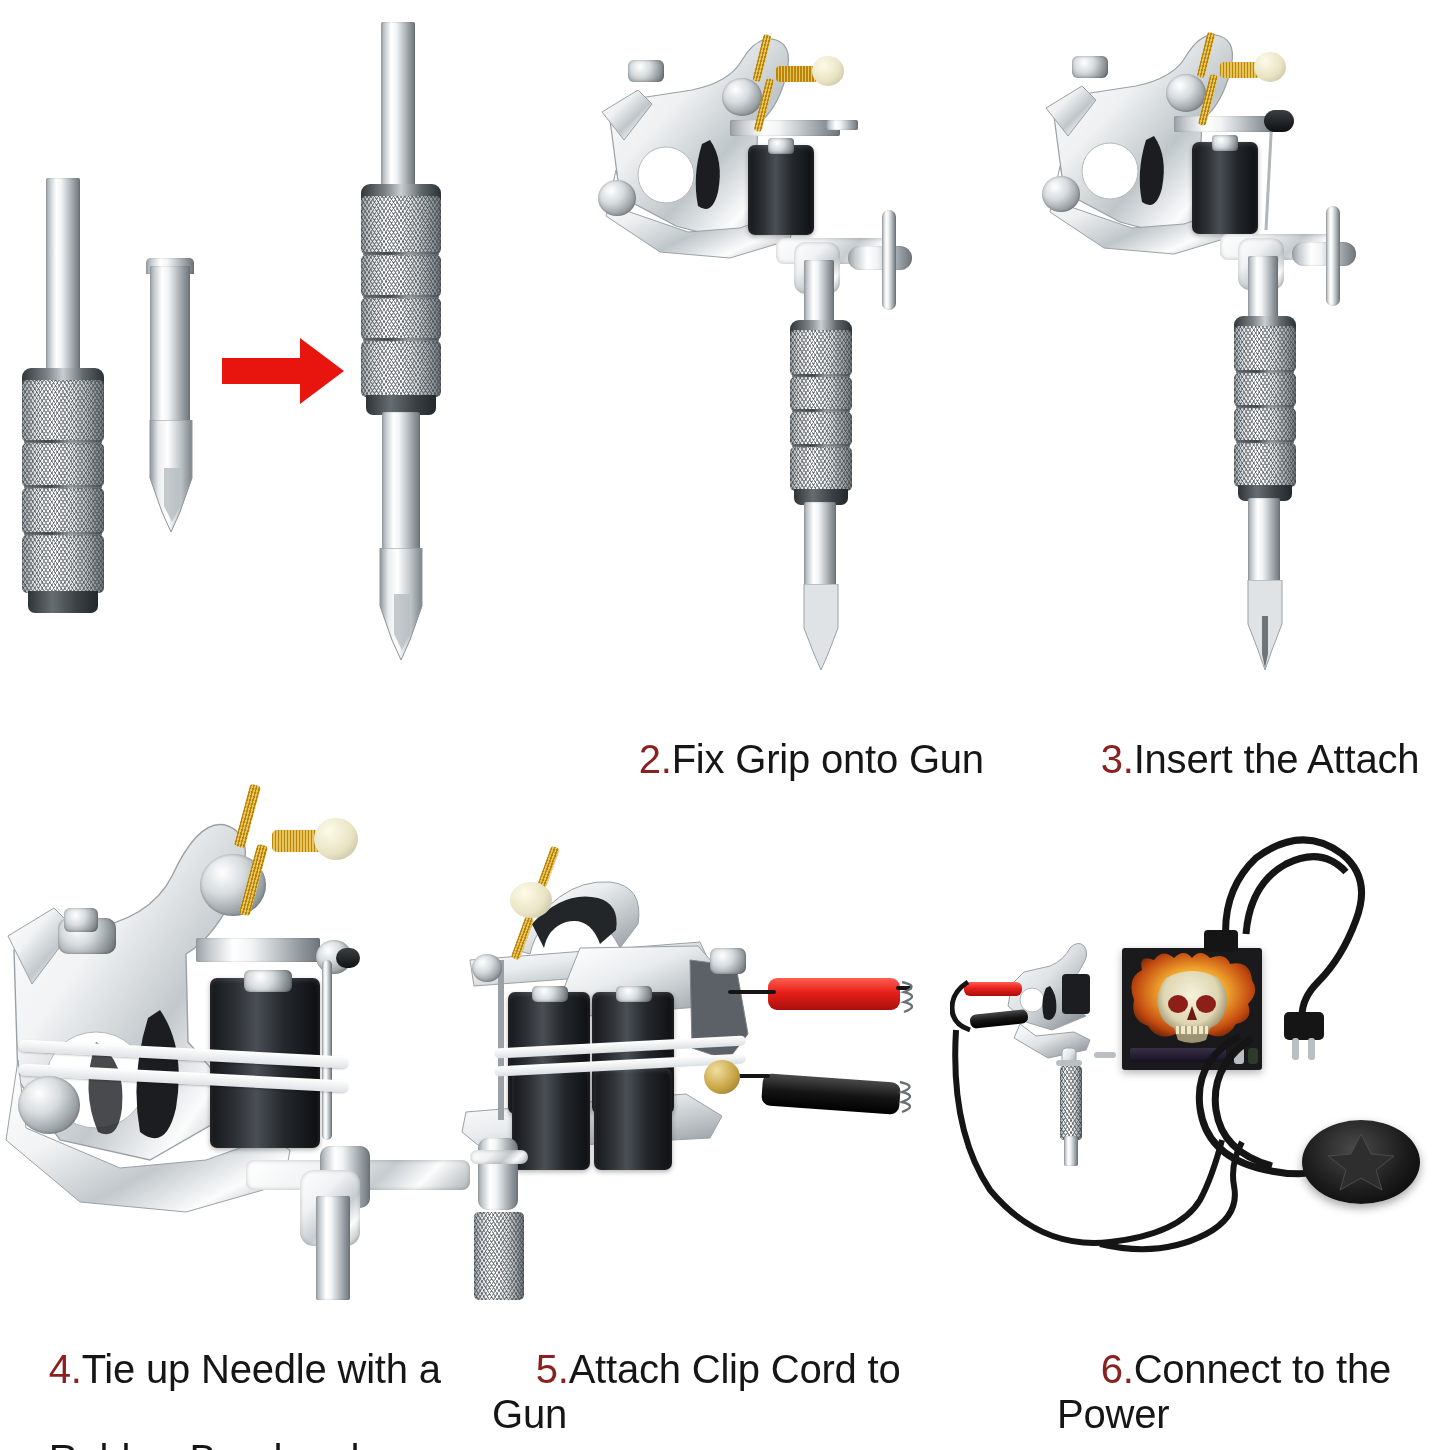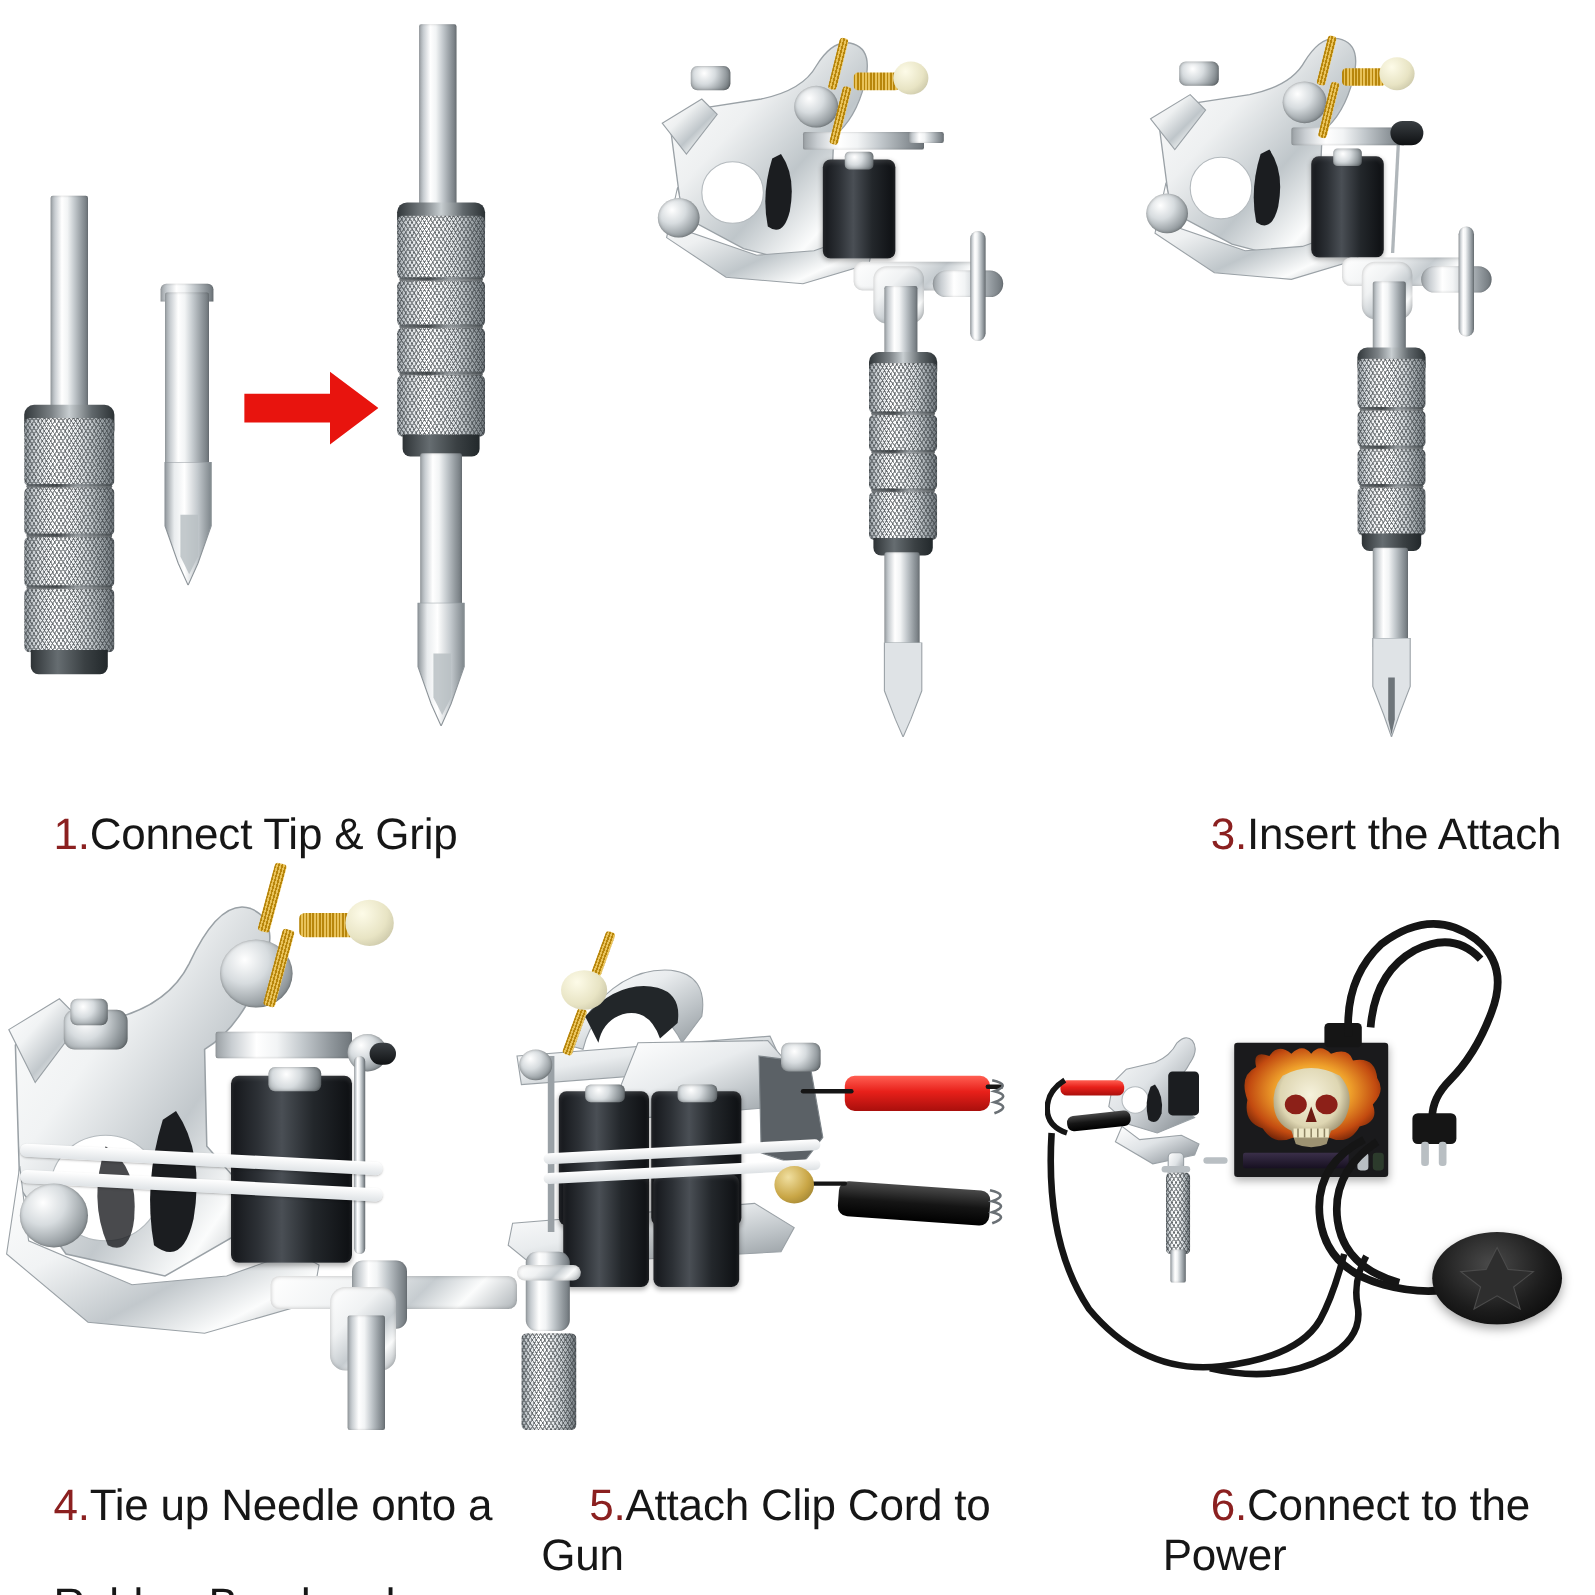--- a/index.html
+++ b/index.html
@@ -453,31 +453,31 @@
       <div style="position:absolute;left:352px;top:290px;width:118px;height:84px;border-radius:50%;
                   background:radial-gradient(ellipse at 45% 35%,#4a4a4a 0%,#1c1c1c 55%,#000 100%);
                   box-shadow:0 4px 10px rgba(0,0,0,.35);">
         <svg style="position:absolute;left:14px;top:8px;width:90px;height:64px;" viewBox="0 0 90 64">
           <path d="M45 6 L55 26 L78 28 L60 42 L66 62 L45 50 L24 62 L30 42 L12 28 L35 26 Z" fill="#2e2e2e" stroke="#4b4b4b" stroke-width="1"></path>
         </svg>
       </div>
     </div>
   </div>
 
-  <div class="cap" style="left:5px;top:692px;width:560px;">
-    <span class="num">1.</span><span>Connect Tip &amp; Grip</span>
-  </div>
-
+
+  <div class="cap" style="left:595px;top:692px;width:440px;">
+    <span class="num">2.</span><span>Fix Grip onto Gun</span>
+  </div>
 
   <div class="cap" style="left:1057px;top:692px;width:400px;">
     <span class="num">3.</span><span>Insert the Attach</span>
   </div>
 
   <div class="cap" style="left:5px;top:1302px;width:470px;">
-    <span class="num">4.</span><span>Tie up Needle onto a</span><br>
+    <span class="num">4.</span><span>Tie up Needle with a</span><br>
     <span>Rubber Band and Secure it</span><br>
     
   </div>
 
   <div class="cap" style="left:492px;top:1302px;width:460px;">
     <span class="num">5.</span><span>Attach Clip Cord to Gun</span>
   </div>
 
   <div class="cap" style="left:1057px;top:1302px;width:400px;">
     <span class="num">6.</span><span>Connect to the Power</span><br>

